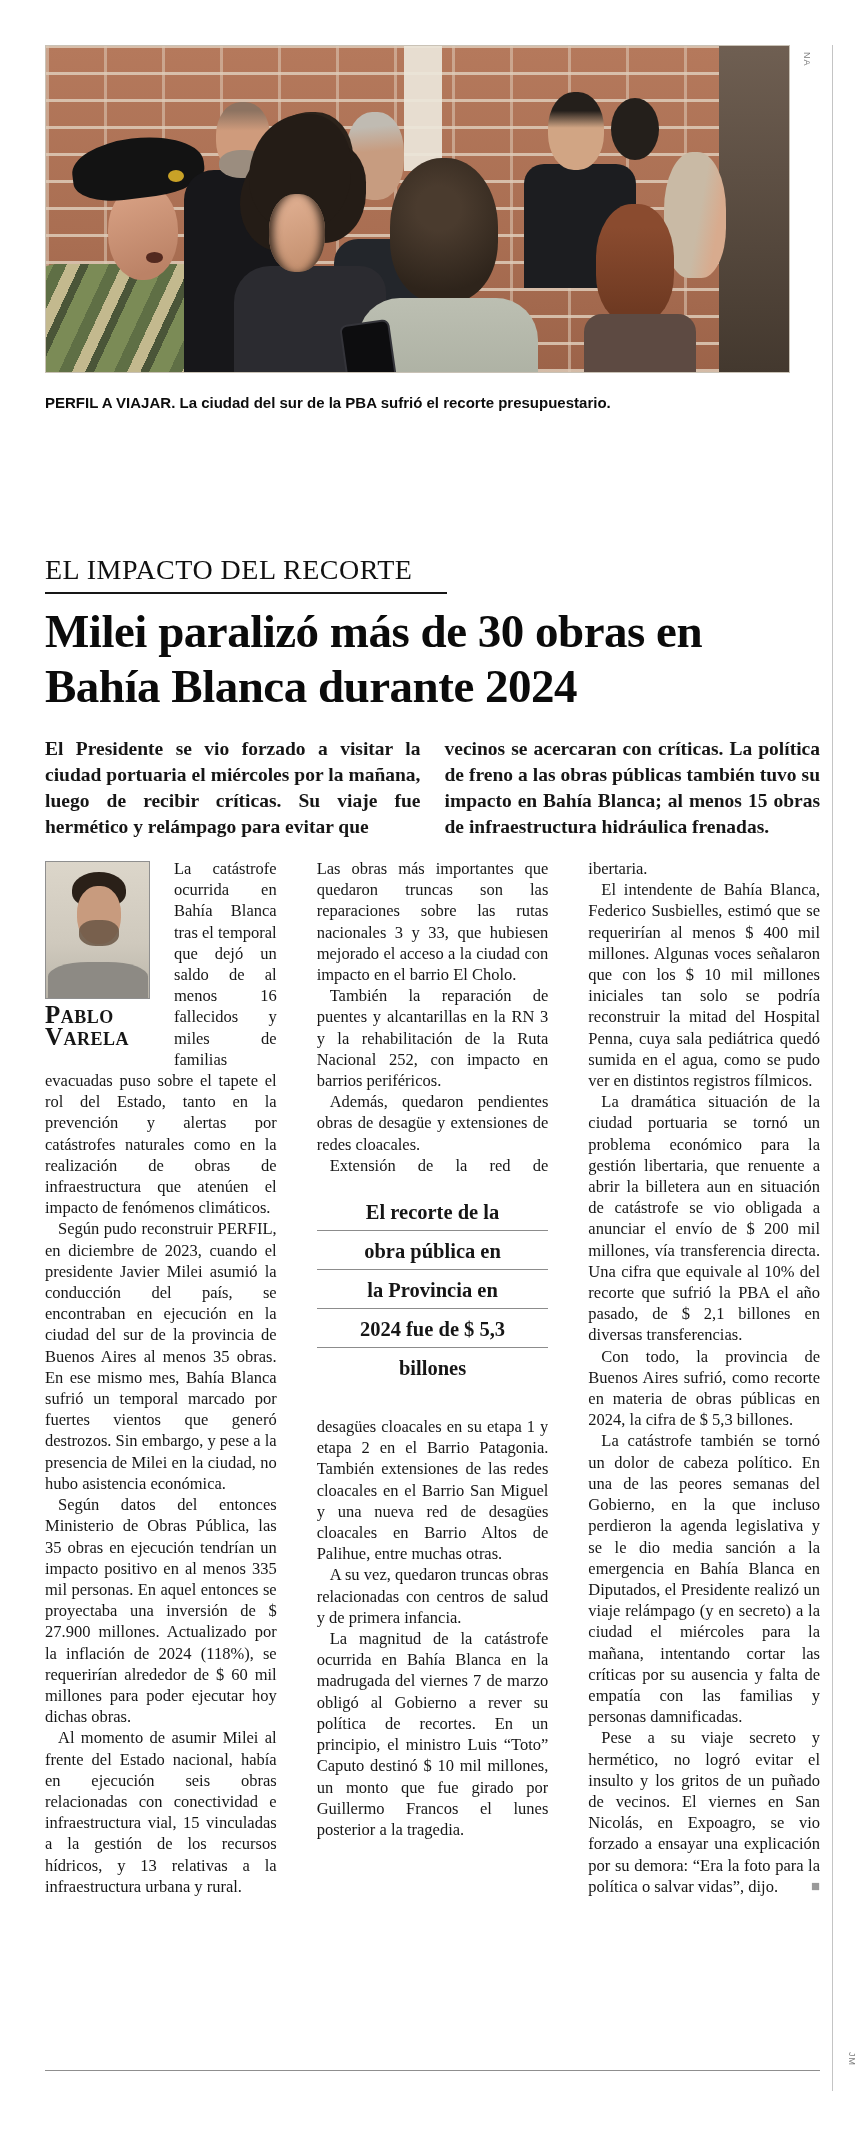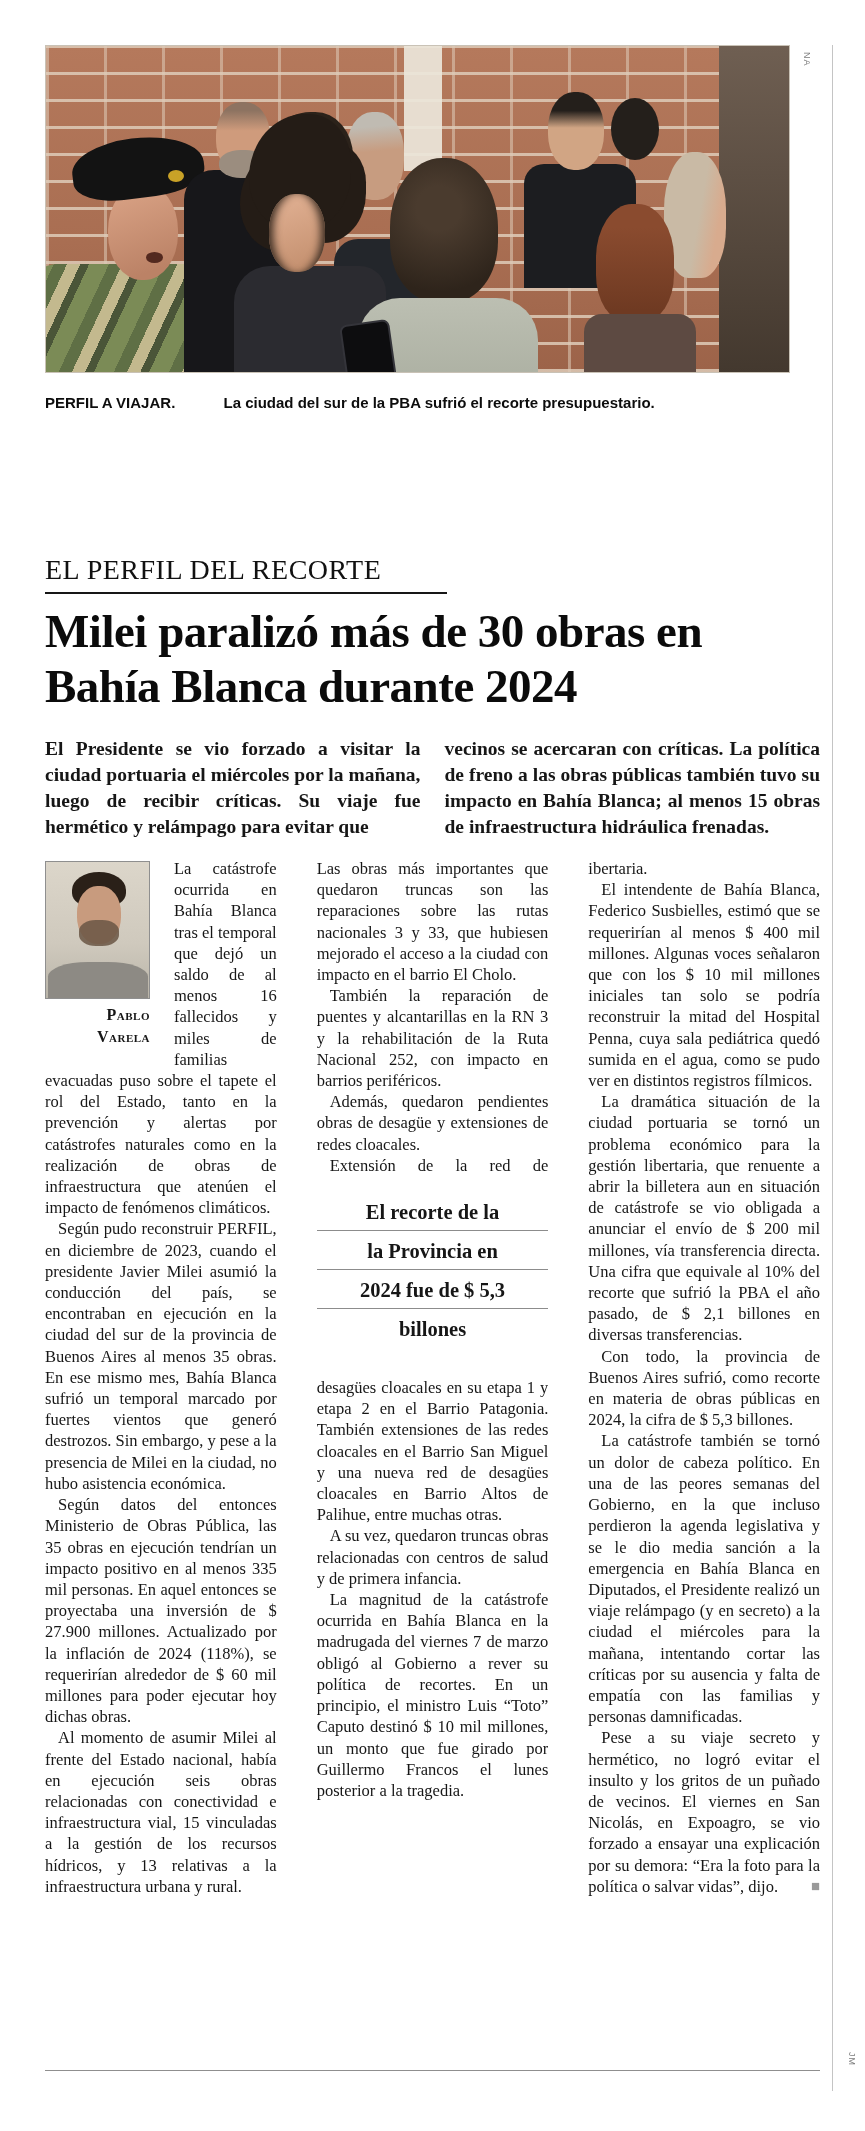--- a/index.html
+++ b/index.html
@@ -51,21 +51,21 @@
   .backman-head { left:344px; top:112px; width:108px; height:144px; border-radius:48% 48% 42% 42%;
       background:radial-gradient(circle at 45% 35%, #4a3b2e 20%, #2e241b 75%); }
   .backman-tee { left:312px; top:252px; width:180px; height:100px; border-radius:42px 42px 0 0;
       background:linear-gradient(180deg,#bcbfb2,#aaaea0); }
   .phone { left:298px; top:276px; width:50px; height:74px; border-radius:7px; background:#0d0d0f;
       border:2px solid #34343a; transform:rotate(-8deg); }
 
   
   .caption { margin-top:20px; font-family:"Liberation Sans", sans-serif; font-size:15px; line-height:19px; color:#0d0d0d; }
   .caption .kw { font-weight:900; }
-  .caption .tx { font-weight:700;margin-left:44px; }
+  .caption .tx { font-weight:700; }
 
   .kicker { margin-top:144px; font-size:28px; line-height:1; letter-spacing:.5px; color:#111; }
   .kicker-rule { width:402px; height:2px; background:#161616; margin-top:8px; }
 
   .headline { margin-top:10px; font-weight:700; font-size:47px; line-height:55px; letter-spacing:-.5px; color:#0b0b0b; }
 
   .lede { margin-top:22px; display:flex; gap:24px; font-weight:700; font-size:19.5px; line-height:26px;align-items:center; }
   .lede > div { flex:1; text-align:justify; }
 
   .body-cols { margin-top:18px; display:flex; gap:40px; height:1212px; overflow:hidden;
@@ -76,22 +76,22 @@
   .p.stretch { text-align-last:justify; }
 
   .author-box { float:left; width:119px; margin:3px 10px 2px 0; display:block; }
   .author-photo { display:block; width:105px; height:138px; border:1px solid #8f8f8f; position:relative; overflow:hidden;
       background:linear-gradient(180deg,#dcd6ca 0%,#cfc9bd 60%,#b9b4a8 100%); }
   .author-photo span { position:absolute; display:block; }
   .a-hair { top:10px; left:26px; width:54px; height:36px; border-radius:50% 50% 42% 42%; background:#2a2018; }
   .a-face { top:24px; left:31px; width:44px; height:58px; border-radius:46%; background:#c89b7e; }
   .a-beard { top:58px; left:33px; width:40px; height:26px; border-radius:42%; background:#6a5644; opacity:.85; }
   .a-sweater { bottom:0; left:2px; width:100px; height:36px; border-radius:40% 40% 0 0; background:#8d8a84; }
-  .author-name { display:block; width:105px; margin-top:5px; text-align:right; font-weight:700;
-      font-variant:small-caps; font-size:16px; line-height:22px; letter-spacing:.5px; }
+  .author-name { display:block; width:105px; margin-top:5px; text-align:left; font-weight:700;
+      font-variant:small-caps; font-size:25px; line-height:22px; letter-spacing:.5px; }
 
   .pullquote { margin:16px 0 30px 0; text-align:center; text-align-last:center; font-size:20.5px; text-indent:0; }
   .pullquote .ql { display:block; padding:8px 0 6px 0; border-bottom:1px solid #8c8c8c; line-height:24px;font-weight:bold; }
   .pullquote .ql:last-child { border-bottom:none; }
 
   .endmark { float:right; color:#9a9a9a; font-size:15px; line-height:21.2px; }
 
   .bottom-rule { width:775px; border-top:1px solid #8f8f8f; }
 
   .v-rule { position:absolute; right:32px; top:45px; height:2046px; width:1px; background:#c4c4c4; }
@@ -128,21 +128,21 @@
     <div class="blonde-woman"></div>
     <div class="woman-auburn-head"></div>
     <div class="woman-auburn-body"></div>
     <div class="backman-head"></div>
     <div class="backman-tee"></div>
     <div class="phone"></div>
   </div>
 
   <p class="caption"><span class="kw">PERFIL A VIAJAR.</span> <span class="tx">La ciudad del sur de la PBA sufrió el recorte presupuestario.</span></p>
 
-  <div class="kicker">EL PERFIL DEL RECORTE</div>
+  <div class="kicker">EL IMPACTO DEL RECORTE</div>
   <div class="kicker-rule"></div>
 
   <h1 class="headline">Milei paralizó más de 30 obras en Bahía Blanca durante 2024</h1>
 
   <div class="lede">
     <div>El Presidente se vio forzado a visitar la ciudad portuaria el miércoles por la mañana, luego de recibir críticas. Su viaje fue hermético y relámpago para evitar que</div>
     <div>vecinos se acercaran con críticas. La política de freno a las obras públicas también tuvo su impacto en Bahía Blanca; al menos 15 obras de infraestructura hidráulica frenadas.</div>
   </div>
 
   <div class="body-cols">
@@ -165,20 +165,21 @@
       <p class="p">Al momento de asumir Milei al frente del Estado nacional, había en ejecución seis obras relacionadas con conectividad e infraestructura vial, 15 vinculadas a la gestión de los recursos hídricos, y 13 relativas a la infraestructura urbana y rural.</p>
     </div>
 
     <div class="col">
       <p class="p noindent">Las obras más importantes que quedaron truncas son las reparaciones sobre las rutas nacionales 3 y 33, que hubiesen mejorado el acceso a la ciudad con impacto en el barrio El Cholo.</p>
       <p class="p">También la reparación de puentes y alcantarillas en la RN 3 y la rehabilitación de la Ruta Nacional 252, con impacto en barrios periféricos.</p>
       <p class="p">Además, quedaron pendientes obras de desagüe y extensiones de redes cloacales.</p>
       <p class="p stretch">Extensión de la red de</p>
       <div class="pullquote">
         <span class="ql">El recorte de la</span>
+        <span class="ql">obra pública en</span>
         <span class="ql">la Provincia en</span>
         <span class="ql">2024 fue de $ 5,3</span>
         <span class="ql">billones</span>
       </div>
       <p class="p noindent">desagües cloacales en su etapa 1 y etapa 2 en el Barrio Patagonia. También extensiones de las redes cloacales en el Barrio San Miguel y una nueva red de desagües cloacales en Barrio Altos de Palihue, entre muchas otras.</p>
       <p class="p">A su vez, quedaron truncas obras relacionadas con centros de salud y de primera infancia.</p>
       <p class="p">La magnitud de la catástrofe ocurrida en Bahía Blanca en la madrugada del viernes 7 de marzo obligó al Gobierno a rever su política de recortes. En un principio, el ministro Luis “Toto” Caputo destinó $ 10 mil millones, un monto que fue girado por Guillermo Francos el lunes posterior a la tragedia.</p>
     </div>
 
     <div class="col">

